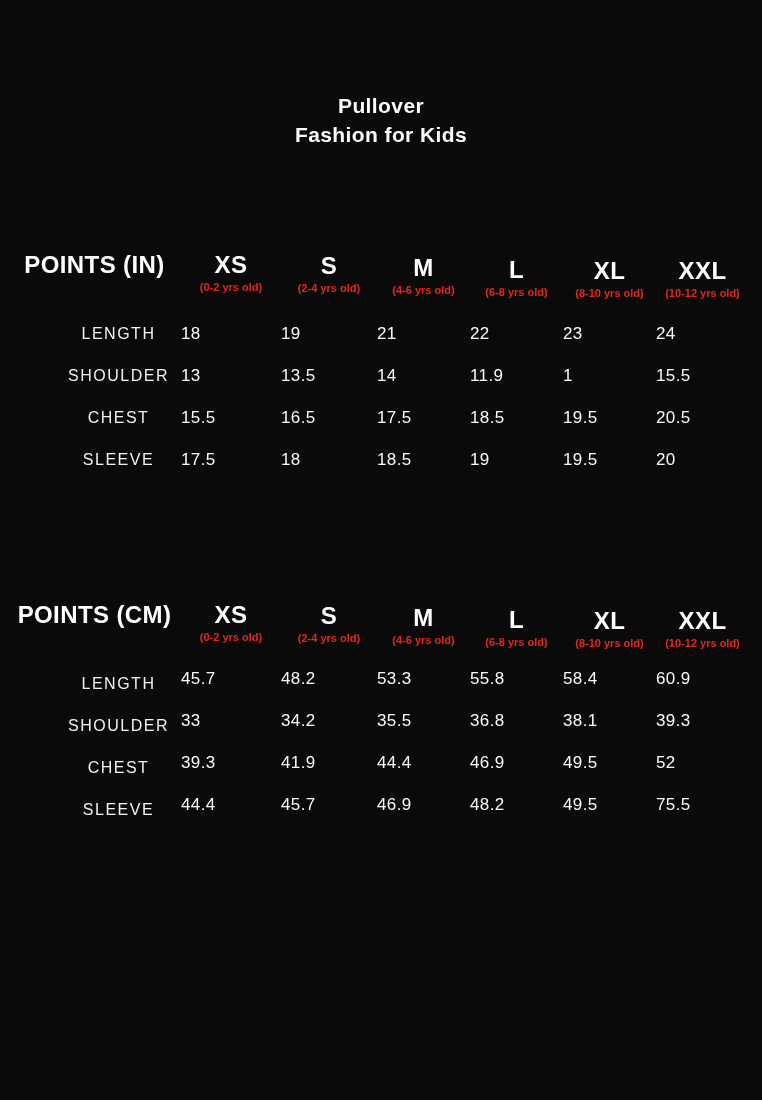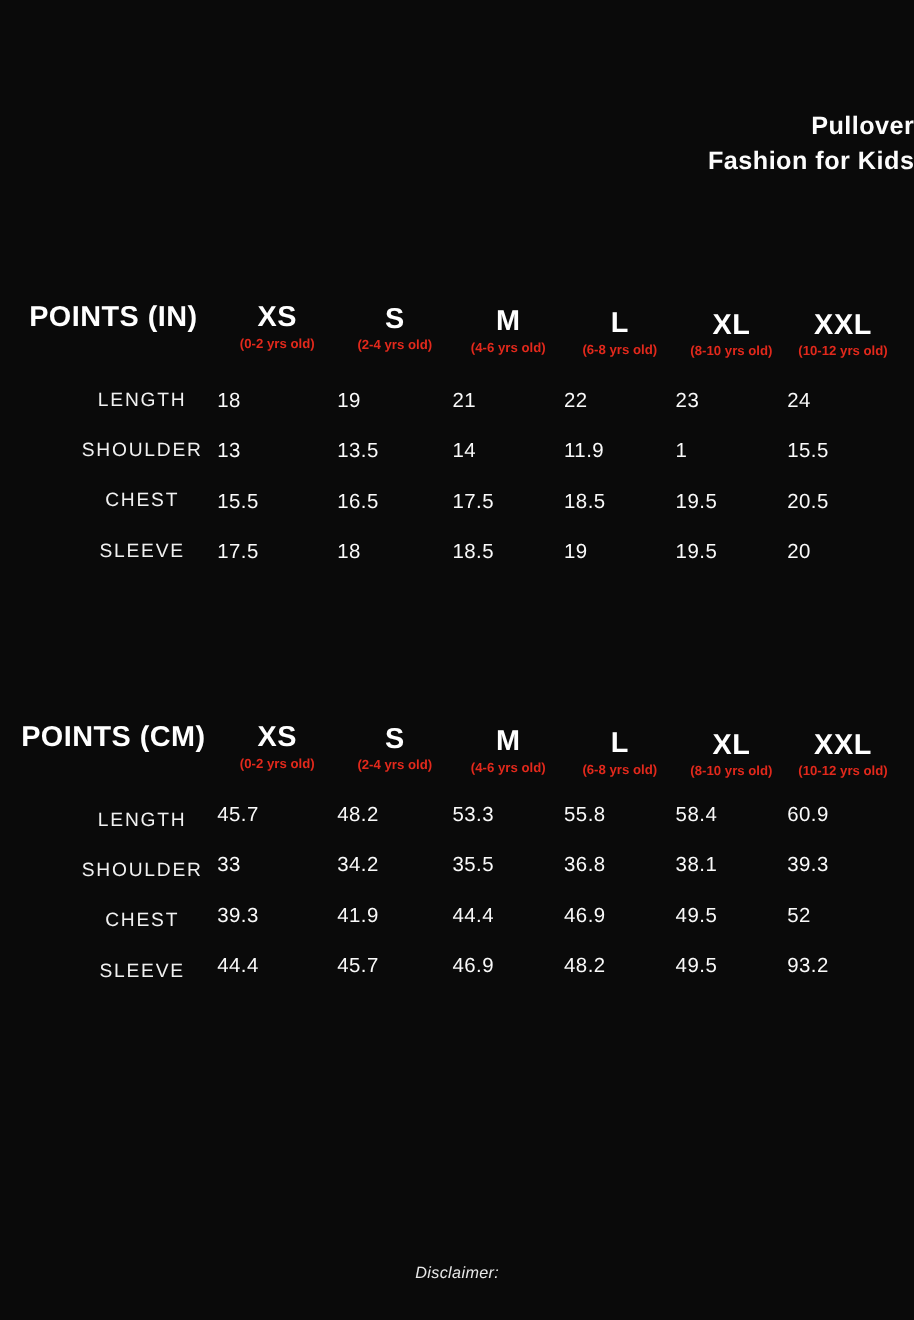--- a/index.html
+++ b/index.html
@@ -10,21 +10,21 @@
     background: #0a0a0a;
     font-family: "Liberation Sans", sans-serif;
     color: #ffffff;
     overflow: hidden;
   }
   .page-title {
     position: absolute;
     top: 91px;
     left: 0;
     width: 100%;
-    text-align: right;
+    text-align: center;
     font-size: 21px;
     font-weight: bold;
     line-height: 29px;
     letter-spacing: 0.4px;
     color: #fcfcfc;
   }
   .size-table {
     position: absolute;
     left: 0;
     width: 749px;
@@ -230,22 +230,19 @@
         <div class="val">49.5</div>
         <div class="val">52</div>
       </div>
       <div class="row">
         <div class="row-label">SLEEVE</div>
         <div class="val">44.4</div>
         <div class="val">45.7</div>
         <div class="val">46.9</div>
         <div class="val">48.2</div>
         <div class="val">49.5</div>
-        <div class="val">93.2</div>
+        <div class="val">75.5</div>
       </div>
     </div>
   </section>
 
-  <footer class="disclaimer">
-    <span>Disclaimer:</span>
-  </footer>
 
 </div>
 
 </body></html>

